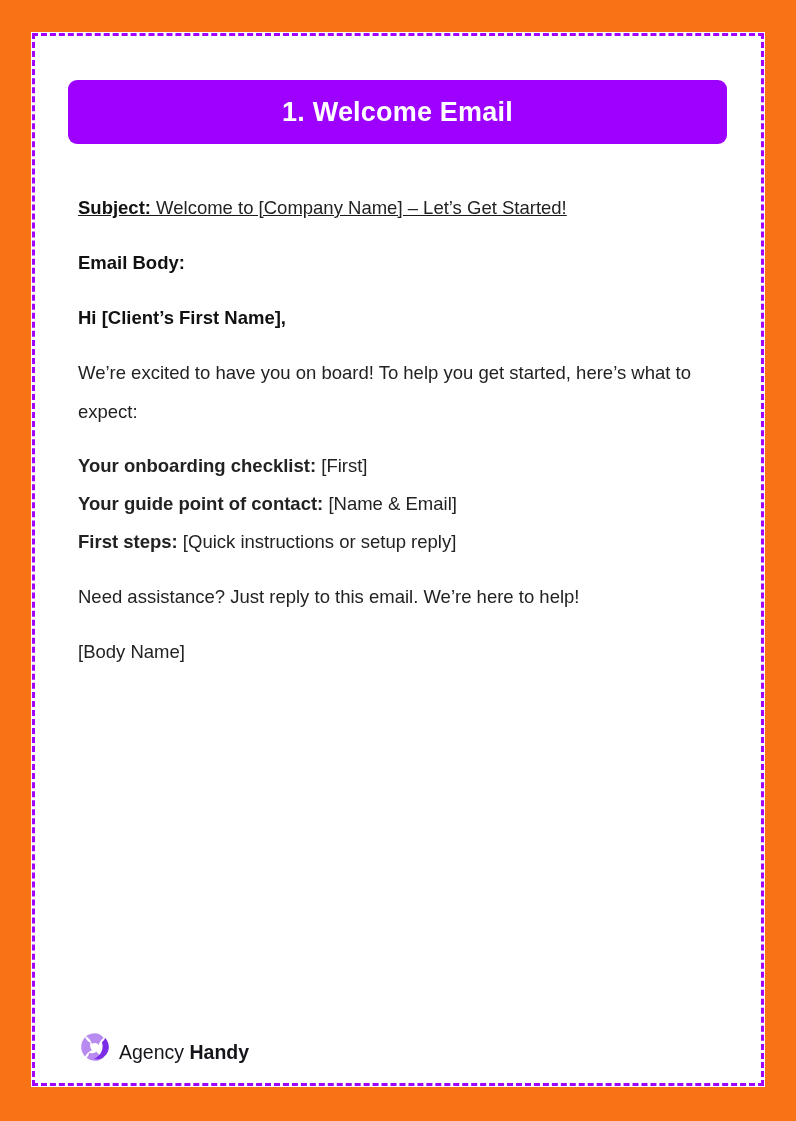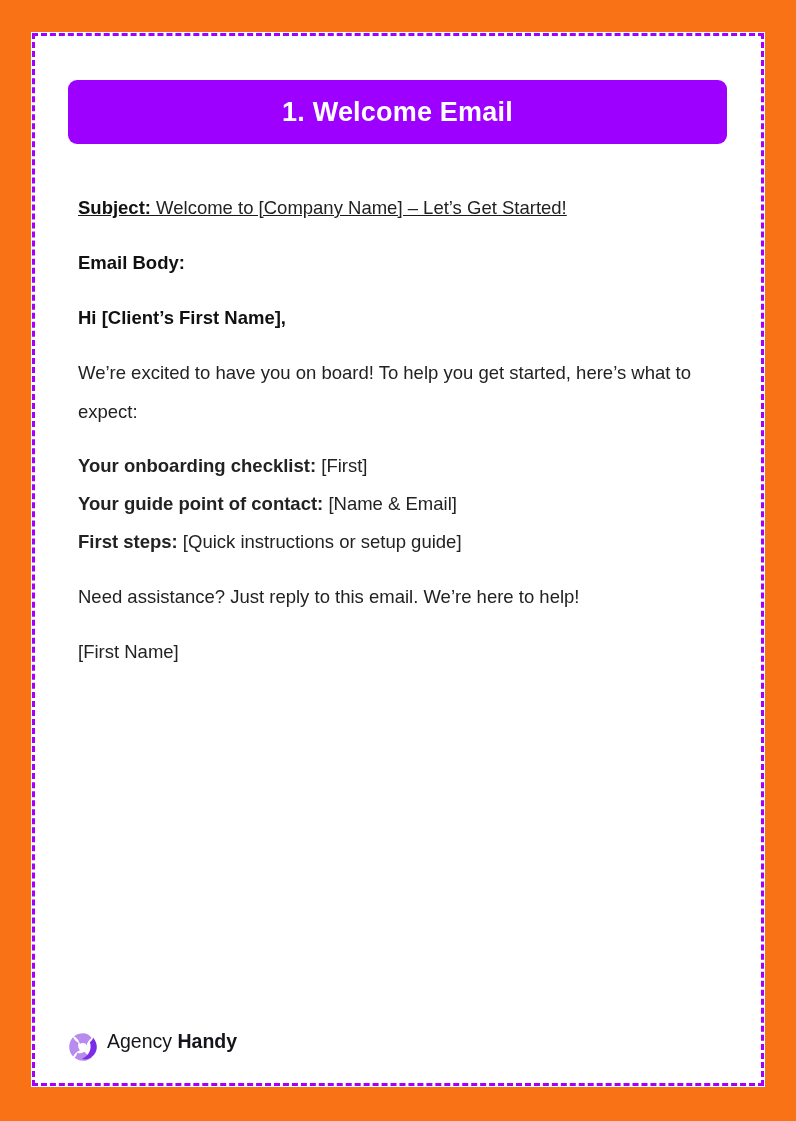--- a/index.html
+++ b/index.html
@@ -92,24 +92,24 @@
   .blk-intro { margin-bottom: 16px; }
   .blk-list { margin-bottom: 16px; }
   .blk-assist { margin-bottom: 16px; }
   .blk-best { margin-bottom: 0px; }
 
   .list-line { font-size: 18.5px; line-height: 38px; color: #222222; }
 
   
   .footer-logo {
     position: absolute;
-    left: 68px;
+    left: 80px;
     top: 1032px;
     display: flex;
-    align-items: flex-start;
+    align-items: flex-end;
     gap: 9px;
   }
   .logo-mark {
     width: 30px;
     height: 30px;
     display: block;
   }
   .logo-text {
     font-size: 19.5px;
     color: #14141b;
@@ -146,29 +146,29 @@
       <div class="line"><b>Hi [Client’s First Name],</b></div>
     </div>
 
     <div class="blk-intro">
       <div class="line">We’re excited to have you on board! To help you get started, here’s what to expect:</div>
     </div>
 
     <div class="blk-list">
       <div class="list-line"><b>Your onboarding checklist:</b><span> [First]</span></div>
       <div class="list-line"><b>Your guide point of contact:</b><span> [Name &amp; Email]</span></div>
-      <div class="list-line"><b>First steps:</b><span> [Quick instructions or setup guide]</span></div>
+      <div class="list-line"><b>First steps:</b><span> [Quick instructions or setup reply]</span></div>
     </div>
 
     <div class="blk-assist">
       <div class="line">Need assistance? Just reply to this email. We’re here to help!</div>
     </div>
 
     <div class="blk-best">
-      <div class="line">[First Name]</div>
+      <div class="line">[Body Name]</div>
     </div>
 
   </div>
 
   <div class="footer-logo">
     <svg class="logo-mark" viewBox="0 0 100 100">
       <path d="M50 4 C62 4 72 10 79 20 C70 26 64 35 62 45 C56 40 48 38 40 40 C37 29 30 19 20 14 C28 7 39 4 50 4 Z" fill="#b78bf0"></path>
       <path d="M17 17 C9 26 4 38 4 50 C4 62 9 73 17 82 C22 72 30 65 40 61 C34 54 32 45 35 36 C27 33 21 26 17 17 Z" fill="#b78bf0"></path>
       <path d="M22 86 C30 93 40 96 50 96 C62 96 73 91 81 83 C70 81 61 75 55 66 C48 71 39 72 31 69 C29 76 26 82 22 86 Z" fill="#b78bf0"></path>
       <path d="M84 19 C92 28 96 39 96 50 C96 65 88 78 75 86 C66 91 56 92 47 90 C58 85 66 77 71 67 C76 57 77 45 73 34 C78 30 82 25 84 19 Z" fill="#7a2ce6"></path>

